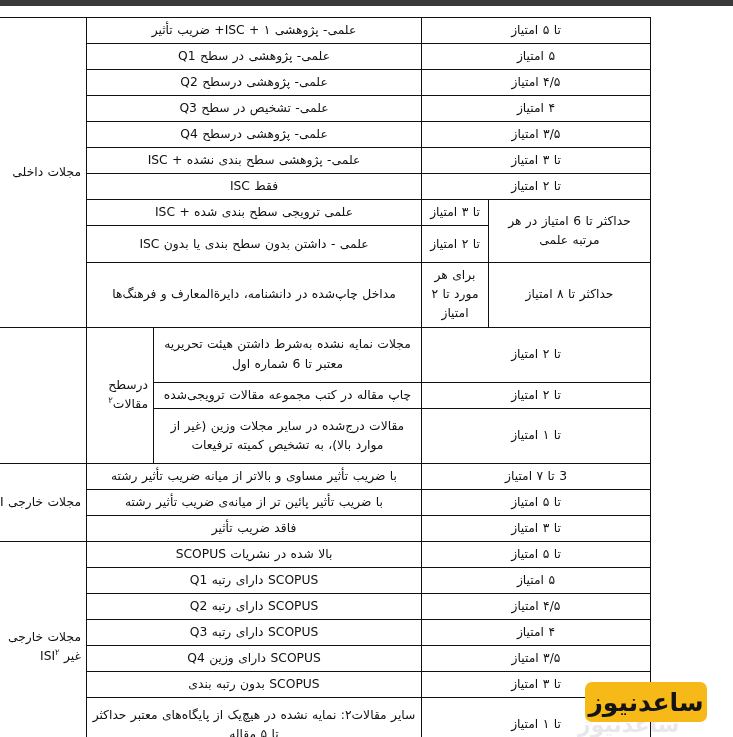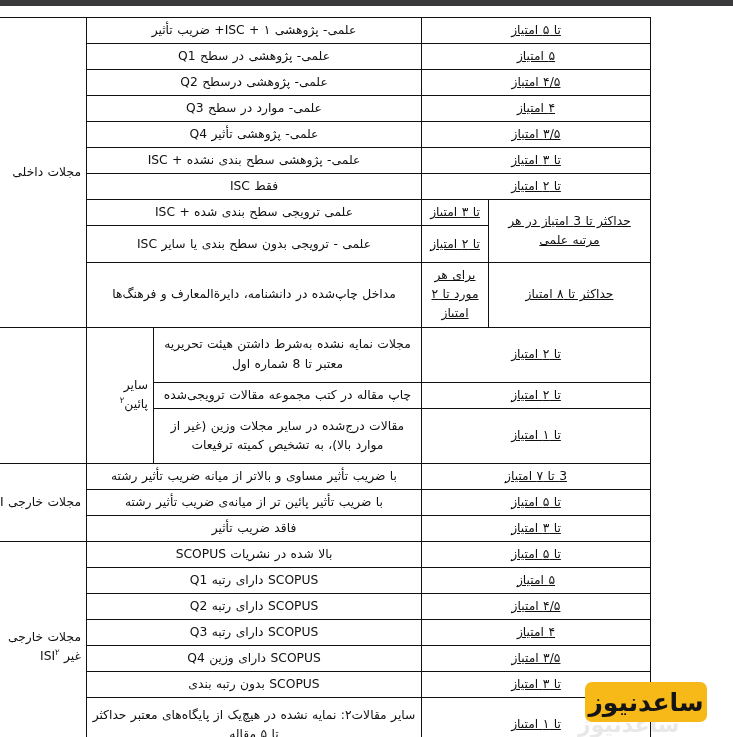--- a/index.html
+++ b/index.html
@@ -56,21 +56,21 @@
   col.c-points   { width: 162px; }
   col.c-subpts   { width: 67px;  }
   col.c-desc     { width: 268px; }
   col.c-subcat   { width: 67px;  }
   col.c-cat      { width: 105px; }
 
   td.cat, td.subcat {
     font-size: 12.3px;
   }
   td.desc { text-align: center; }
-  td.pts  { text-align: center; text-decoration: underline; }
+  td.pts  { text-align: center; }
 
   .sup {
     font-size: 8.5px;
     vertical-align: super;
     line-height: 0;
   }
   .tall  { height: 30px; }
   .tall2 { height: 48px; }
 
   #watermark {
@@ -138,60 +138,60 @@
           <td class="desc" colspan="2">علمی- پژوهشی  در سطح Q1</td>
         </tr>
 
         <tr>
           <td class="pts" colspan="2">۴/۵ امتیاز</td>
           <td class="desc" colspan="2">علمی- پژوهشی درسطح Q2</td>
         </tr>
 
         <tr>
           <td class="pts" colspan="2">۴ امتیاز</td>
-          <td class="desc" colspan="2">علمی- موارد در سطح Q3</td>
+          <td class="desc" colspan="2">علمی- تشخیص در سطح Q3</td>
         </tr>
 
         <tr>
           <td class="pts" colspan="2">۳/۵ امتیاز</td>
-          <td class="desc" colspan="2">علمی- پژوهشی تأثیر Q4</td>
+          <td class="desc" colspan="2">علمی- پژوهشی درسطح Q4</td>
         </tr>
 
         <tr>
           <td class="pts" colspan="2">تا ۳ امتیاز</td>
           <td class="desc" colspan="2">علمی- پژوهشی سطح بندی نشده + ISC</td>
         </tr>
 
         <tr>
           <td class="pts" colspan="2">تا ۲ امتیاز</td>
           <td class="desc" colspan="2">فقط ISC</td>
         </tr>
 
         <tr>
-          <td class="pts" rowspan="2">حداکثر تا 3 امتیاز در هر مرتبه علمی</td>
+          <td class="pts" rowspan="2">حداکثر تا 6 امتیاز در هر مرتبه علمی</td>
           <td class="pts">تا ۳ امتیاز</td>
           <td class="desc" colspan="2">علمی ترویجی سطح بندی شده + ISC</td>
         </tr>
 
         <tr>
           <td class="pts tall">تا ۲ امتیاز</td>
-          <td class="desc tall" colspan="2">علمی - ترویجی بدون سطح بندی یا سایر ISC</td>
+          <td class="desc tall" colspan="2">علمی - داشتن بدون سطح بندی یا بدون ISC</td>
         </tr>
 
         <tr>
           <td class="pts tall2">حداکثر تا ۸ امتیاز</td>
           <td class="pts tall2">برای هر مورد تا ۲ امتیاز</td>
           <td class="desc tall2" colspan="2">مداخل چاپ‌شده در دانشنامه، دایرةالمعارف و فرهنگ‌ها</td>
         </tr>
 
         <tr>
           <td class="pts tall2" colspan="2">تا ۲ امتیاز</td>
-          <td class="desc tall2">مجلات نمایه نشده به‌شرط داشتن هیئت تحریریه معتبر تا 8 شماره اول</td>
+          <td class="desc tall2">مجلات نمایه نشده به‌شرط داشتن هیئت تحریریه معتبر تا 6 شماره اول</td>
           <td class="subcat" rowspan="3">
-            <span>سایر پائین</span><span class="sup">۲</span>
+            <span>درسطح مقالات</span><span class="sup">۲</span>
           </td>
           <td class="cat" rowspan="3"></td>
         </tr>
 
         <tr>
           <td class="pts" colspan="2">تا ۲ امتیاز</td>
           <td class="desc">چاپ مقاله در کتب مجموعه مقالات ترویجی‌شده</td>
         </tr>
 
         <tr>

